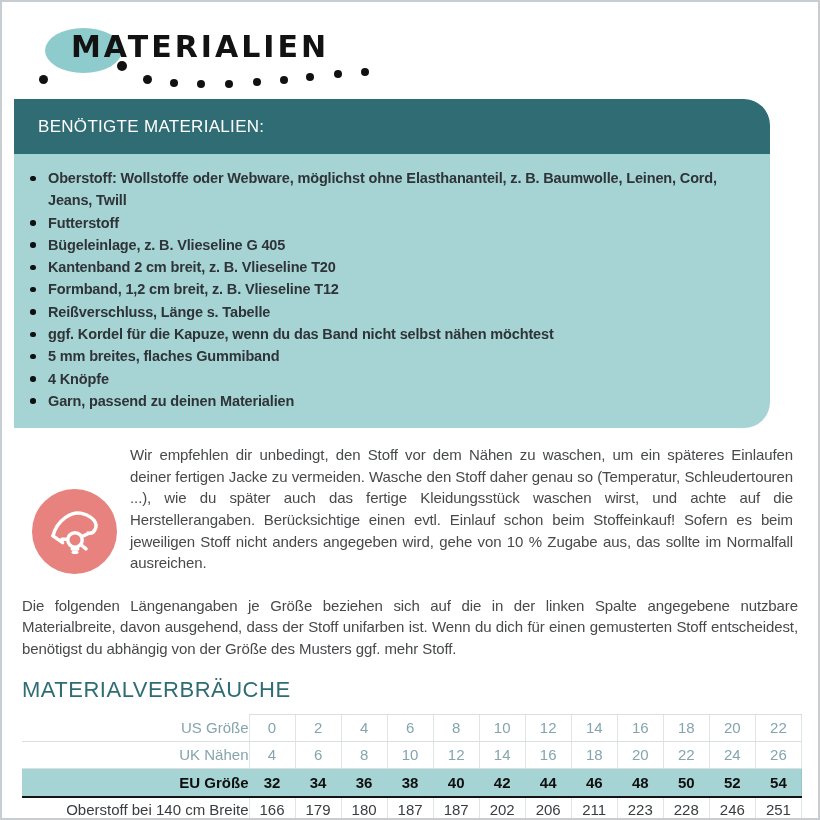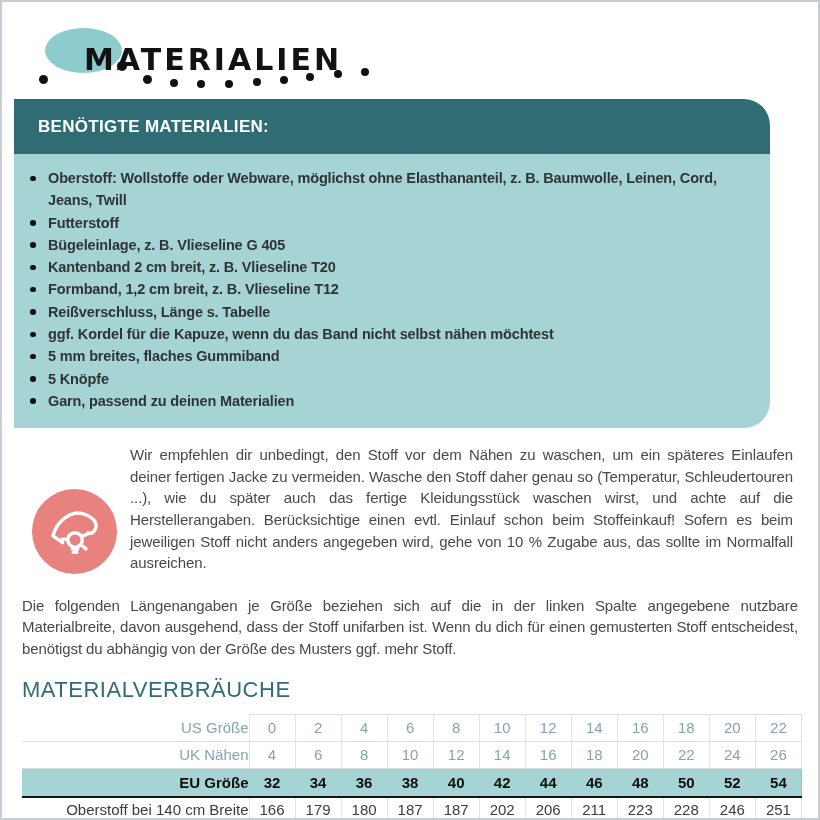--- a/index.html
+++ b/index.html
@@ -22,40 +22,40 @@
     color:var(--ink);
     overflow:hidden;
   }
   
   .title-band{position:relative;height:97px;}
   .title-ellipse{
     position:absolute;left:43px;top:26px;width:77px;height:45px;
     background:var(--teal-ellipse);border-radius:50%;
   }
   .page-title{
-    position:absolute;left:66px;top:24px;margin:16px;
+    position:absolute;left:66px;top:24px;margin:3px;
     font-family:"DejaVu Sans", sans-serif;
     font-size:30px;font-weight:600;letter-spacing:3px;color:#121212;
   }
   .dot{position:absolute;background:#111;border-radius:50%;}
   
   .mat-box{
     margin-left:12px;width:756px;
     border-radius:0 26px 26px 0;
     background:var(--teal-light);
     overflow:hidden;
   }
   .mat-box-header{
     background:var(--teal-dark);
     height:55px;display:flex;align-items:center;
     padding-left:24px;box-sizing:border-box;
     border-radius:0 26px 0 0;
   }
   .mat-box-header h2{
-    margin:0;color:#ffffff;font-size:17px;font-weight:bold;letter-spacing:.3px;
+    margin:0;color:#ffffff;font-size:17px;font-weight:normal;letter-spacing:.3px;
   }
   .mat-list{
     margin:0;padding:13px 20px 16px 13px;list-style:none;font-weight:bold;
   }
   .mat-list li{
     position:relative;padding-left:21px;
     font-size:14.5px;letter-spacing:-0.15px;line-height:22.3px;color:#2e3437;
   }
   .mat-list li::before{
     content:"";position:absolute;left:3px;top:8.5px;
@@ -139,21 +139,21 @@
     </div>
     <ul class="mat-list" id="materials-list">
         <li>Oberstoff: Wollstoffe oder Webware, möglichst ohne Elasthananteil, z. B. Baumwolle, Leinen, Cord, Jeans, Twill</li>
         <li>Futterstoff</li>
         <li>Bügeleinlage, z. B. Vlieseline G 405</li>
         <li>Kantenband 2 cm breit, z. B. Vlieseline T20</li>
         <li>Formband, 1,2 cm breit, z. B. Vlieseline T12</li>
         <li>Reißverschluss, Länge s. Tabelle</li>
         <li>ggf. Kordel für die Kapuze, wenn du das Band nicht selbst nähen möchtest</li>
         <li>5 mm breites, flaches Gummiband</li>
-        <li>5 Knöpfe</li>
+        <li>4 Knöpfe</li>
         <li>Garn, passend zu deinen Materialien</li>
       </ul>
   </div>
 
   <div class="tip">
     <div class="tip-icon">
       <svg width="62" height="62" viewBox="0 0 90 90" fill="none" stroke="#ffffff" stroke-width="5" stroke-linecap="round" stroke-linejoin="round">
         <path d="M13 52 C19 29 40 15 57 20 C71 24 79 34 74 43 C72 47 68 49 64 48"></path>
         <path d="M13 52 L27 62"></path>
         <circle cx="45" cy="58" r="10.5"></circle>

